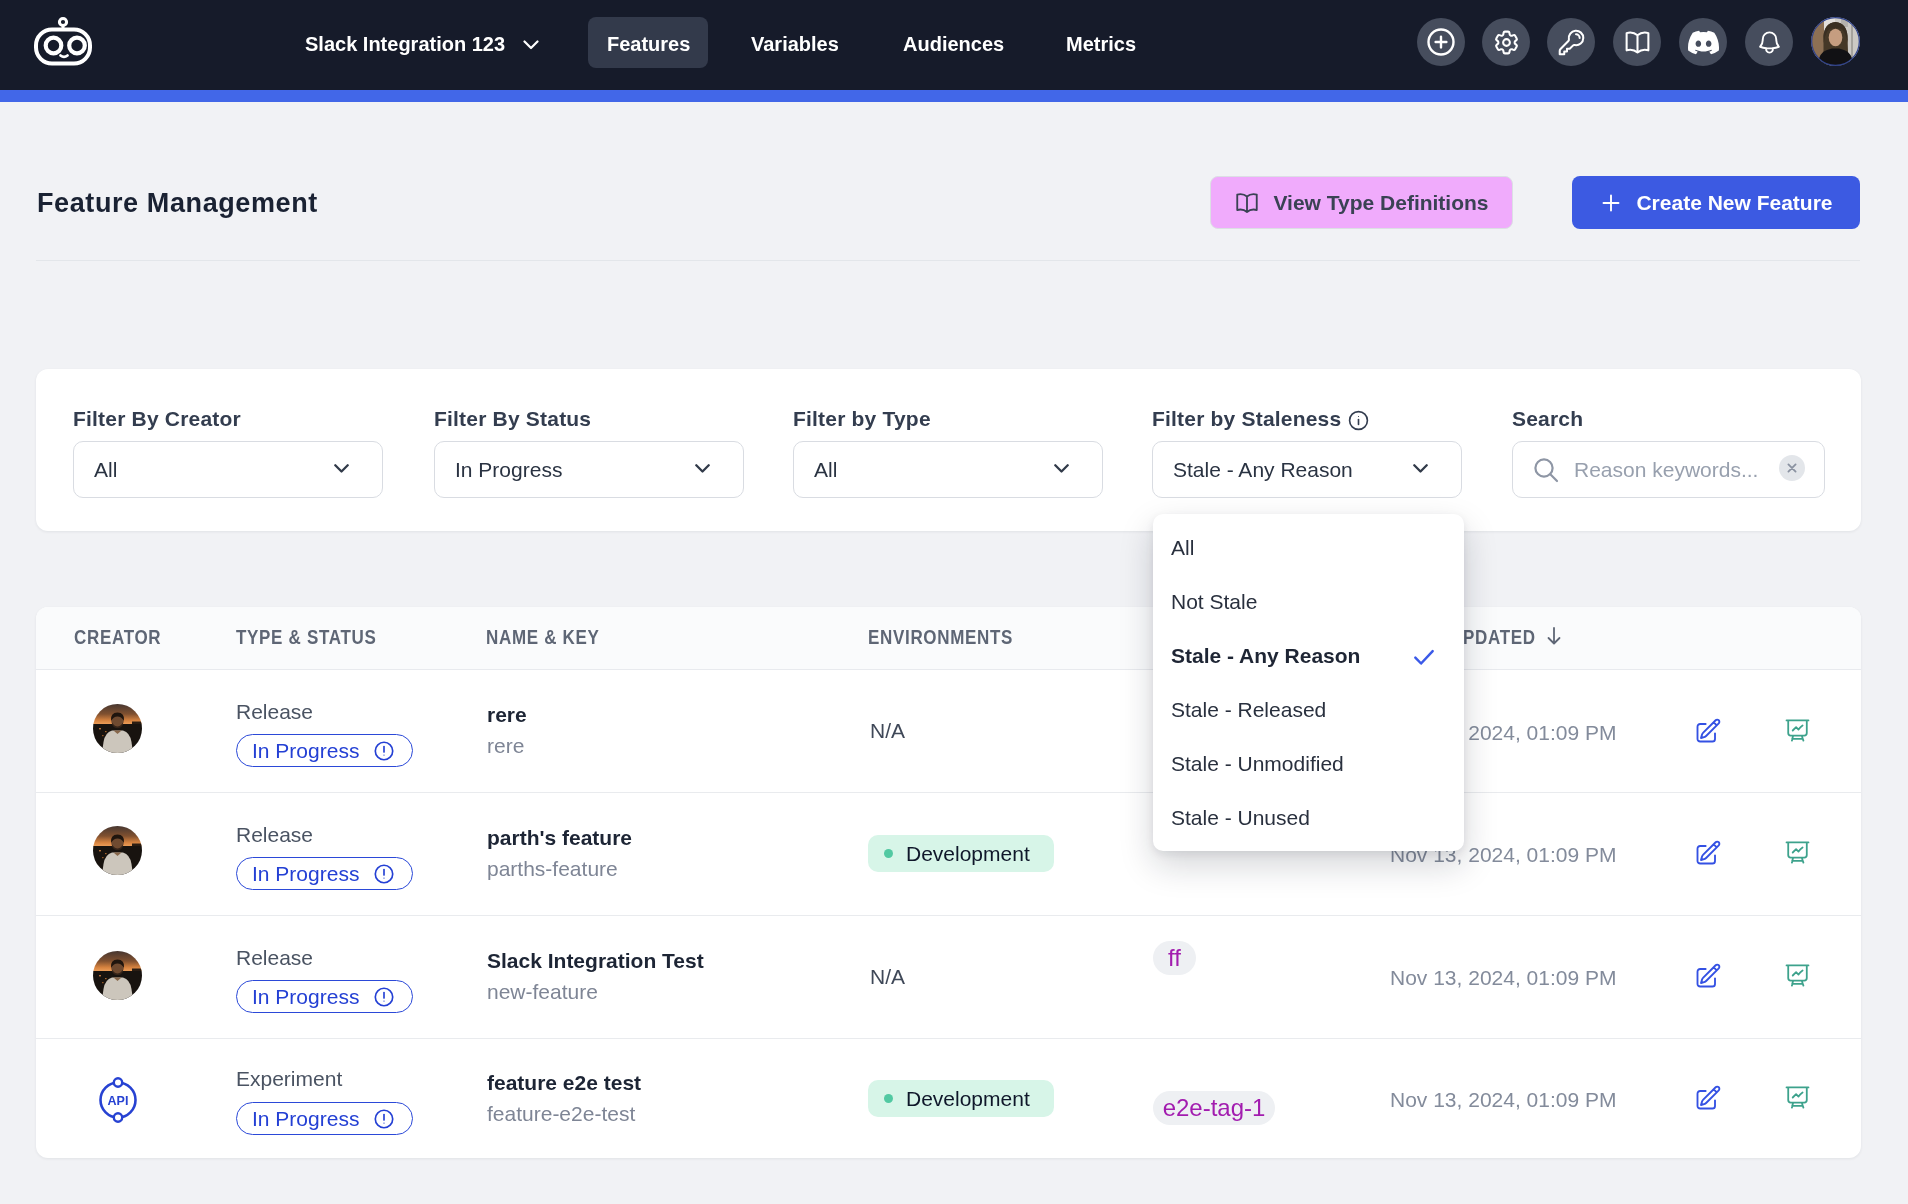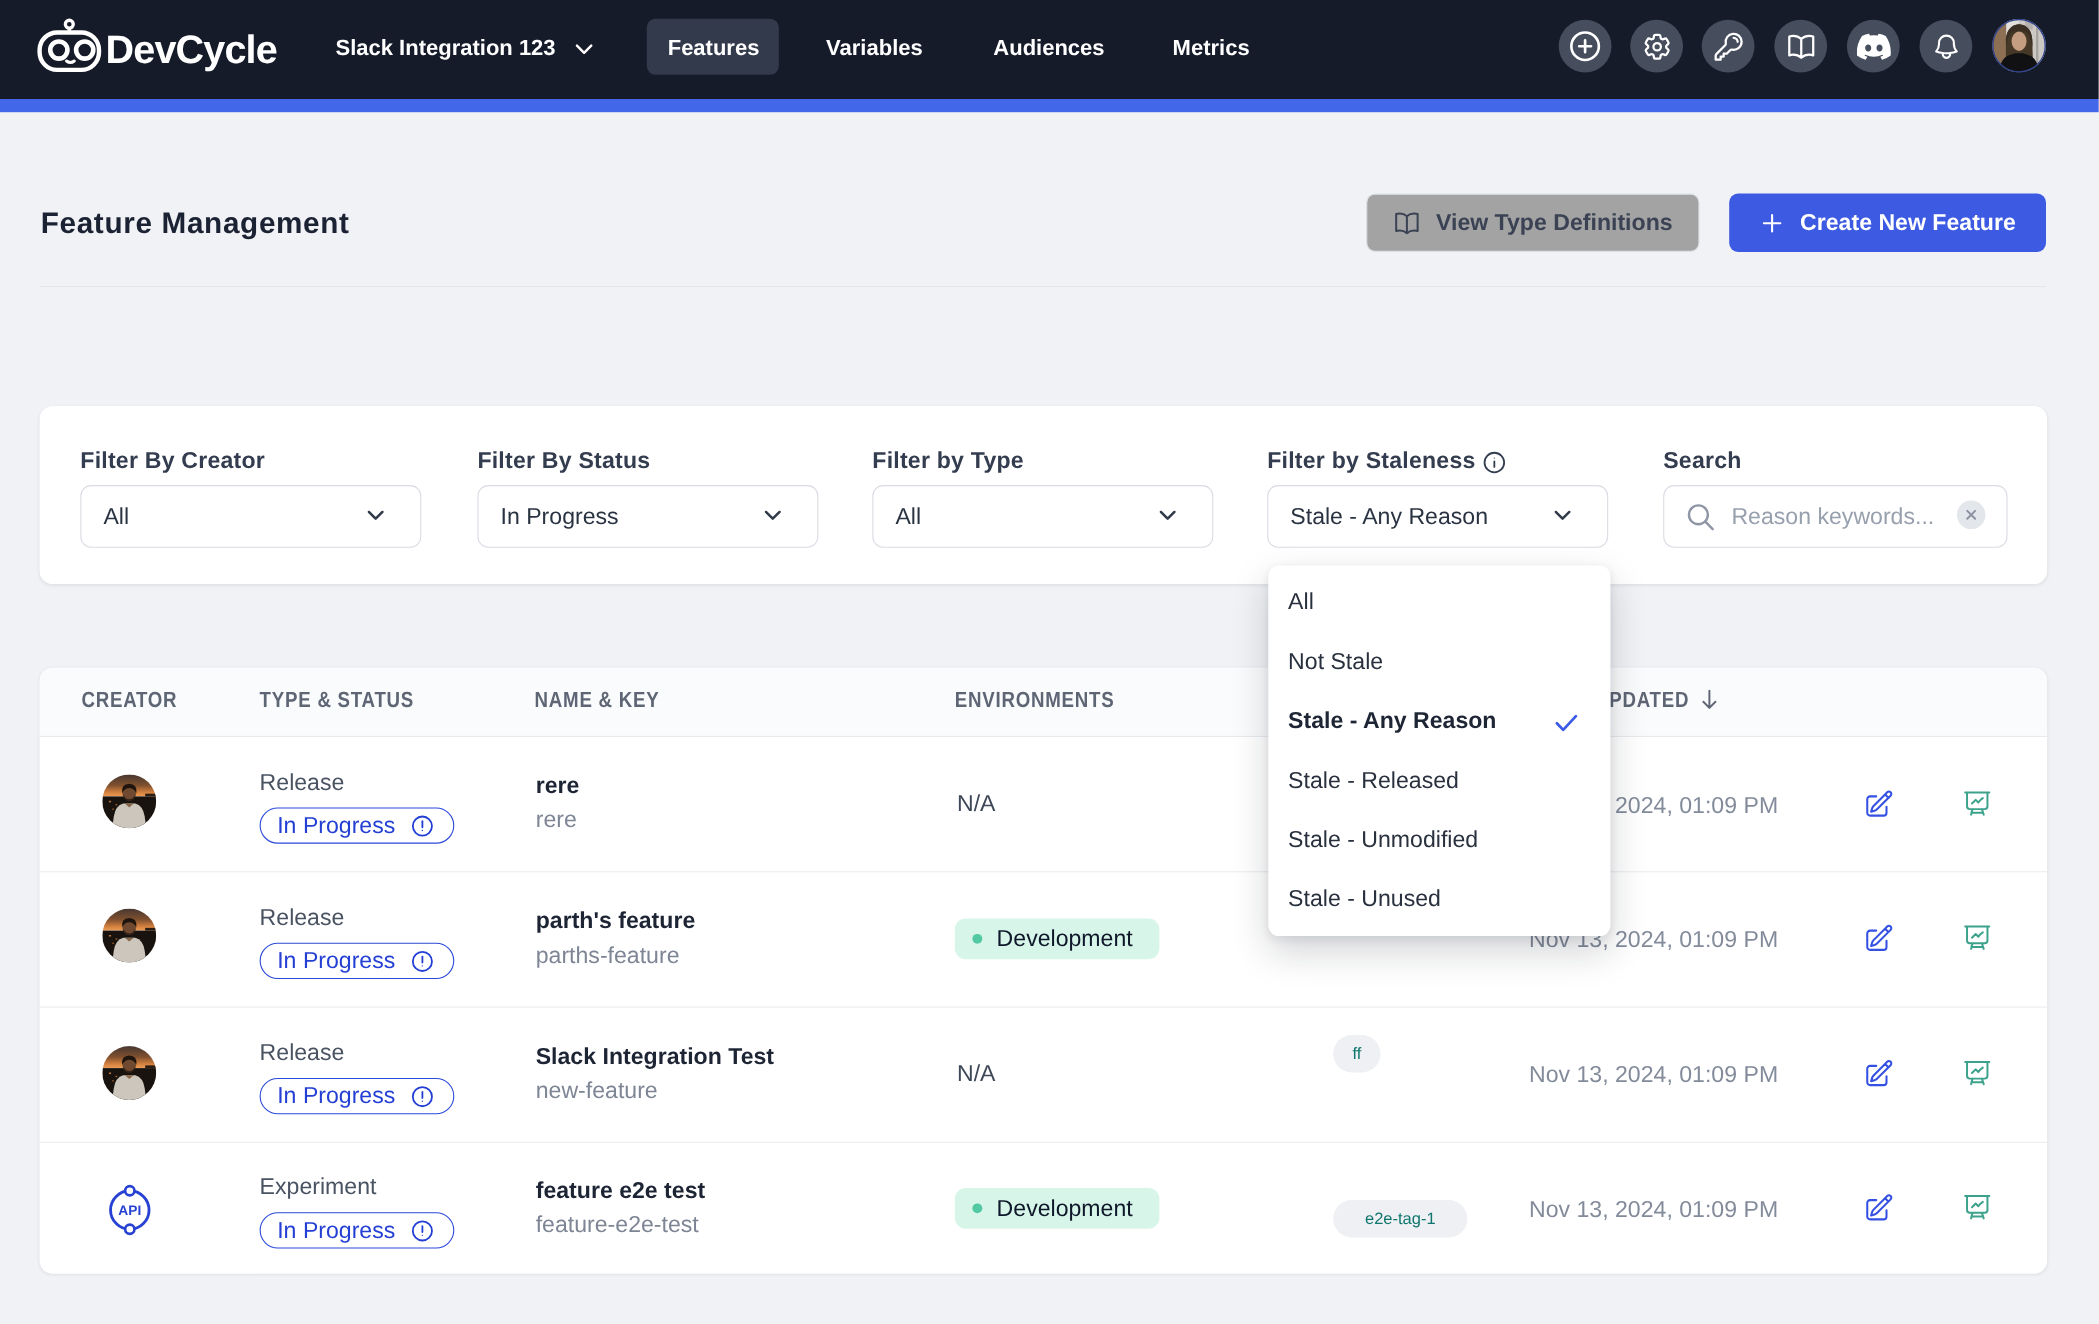--- a/index.html
+++ b/index.html
@@ -23,39 +23,38 @@
   .release { position:absolute; left:236px; font-size:21px; color:#4a5362; }
   .badge { position:absolute; left:236px; width:177px; height:33px; border:1.5px solid #2b49d8; border-radius:17px; color:#2440d4; font-size:21px; display:flex; align-items:center; }
   .badge span { margin-left:15px; }
   .badge svg { margin-left:14px; }
   .fname { position:absolute; left:487px; font-size:21px; font-weight:bold; color:#1d2535; }
   .fkey { position:absolute; left:487px; font-size:21px; color:#7e8595; }
   .na { position:absolute; left:870px; font-size:21px; color:#3f4858; }
   .devpill { position:absolute; left:868px; width:186px; height:37px; background:#d7f5e8; border-radius:10px; display:flex; align-items:center; }
   .devpill .dot { width:9px; height:9px; border-radius:50%; background:#52c9a2; margin-left:16px; }
   .devpill .t { font-size:21px; color:#0f172a; margin-left:13px; }
-  .tagpill { position:absolute; left:1212px; height:34px; background:#eef0f3; border-radius:17px; font-size:15px; color:#0f766e; display:flex; align-items:center; justify-content:center; }
+  .tagpill { position:absolute; left:1153px; height:34px; background:#eef0f3; border-radius:17px; font-size:24px; color:#a21caf; display:flex; align-items:center; justify-content:center; }
   .upd { position:absolute; left:1390px; font-size:21px; color:#838b9b; }
   .rowicon { position:absolute; }
   .ditem { position:absolute; left:18px; font-size:21px; color:#29303e; }
 </style>
 </head>
 <body>
 
   <div class="navbar">
 
     <svg class="abs" style="left:33px; top:11px;" width="62" height="62" viewBox="0 0 62 62" fill="none" stroke="#fff">
       <circle cx="30" cy="11" r="3.6" stroke-width="3"></circle>
       <line x1="30" y1="14.6" x2="30" y2="18.5" stroke-width="3"></line>
       <rect x="3" y="18.5" width="54" height="34" rx="16" stroke-width="4"></rect>
       <circle cx="20.5" cy="34.5" r="7.8" stroke-width="4.2"></circle>
       <circle cx="44" cy="34.5" r="7.8" stroke-width="4.2"></circle>
       <path d="M27.5 44.5 Q31 47.2 34.5 44.5" stroke-width="2.8" stroke-linecap="round"></path>
     </svg>
-    <div class="abs" style="left:96px; top:0; height:89px; line-height:89px; color:#fff; font-size:36px; font-weight:bold; letter-spacing:-0.8px;">DevCycle</div>
     <div class="navitem" style="left:305px;">Slack Integration 123</div>
     <svg class="abs" style="left:523px; top:40px;" width="16" height="10" viewBox="0 0 16 10" fill="none">
       <path d="M1.5 1.5 L8 8 L14.5 1.5" stroke="#fff" stroke-width="2.2" stroke-linecap="round" stroke-linejoin="round"></path>
     </svg>
     <div class="activetab"></div>
     <div class="navitem" style="left:607px;">Features</div>
     <div class="navitem" style="left:751px;">Variables</div>
     <div class="navitem" style="left:903px;">Audiences</div>
     <div class="navitem" style="left:1066px;">Metrics</div>
 
@@ -109,21 +108,21 @@
         <ellipse cx="24.5" cy="20.5" rx="6.8" ry="8.8" fill="#c59d80"></ellipse>
         <path d="M24.5 5 Q35.5 6 36.5 19 L36.8 26 Q34 12 29 11.5 Q26.5 11 24.5 11 Q22.5 11 20 11.5 Q15 12 12.7 26 L12.5 19 Q13.5 6 24.5 5 Z" fill="#3a2f22"></path>
         <path d="M6 49 Q8 35 16 33 L21 31.5 L28 31.5 L33 33 Q41 35 43 49 Z" fill="#111114"></path>
       </g>
       <circle cx="24.5" cy="24.5" r="24" fill="none" stroke="#31448c" stroke-width="1.6"></circle>
     </svg>
   </div>
   <div class="bluebar"></div>
 
   <div class="abs" style="left:37px; top:188px; font-size:27px; font-weight:bold; letter-spacing:0.6px; color:#1a2233;">Feature Management</div>
-  <div class="hbtn" style="left:1242px; width:303px; background:#a3a3a3; border:1px solid #dcdfe4; color:#3a4254;">
+  <div class="hbtn" style="left:1210px; width:303px; background:#f0abfc; border:1px solid #dcdfe4; color:#3a4254;">
     <svg width="26" height="26" viewBox="0 0 24 24" fill="none" stroke="#3a4254" stroke-width="1.7" stroke-linecap="round" stroke-linejoin="round">
       <path d="M12 6.042A8.967 8.967 0 0 0 6 3.75c-1.052 0-2.062.18-3 .512v14.25A8.987 8.987 0 0 1 6 18c2.305 0 4.408.867 6 2.292m0-14.25a8.966 8.966 0 0 1 6-2.292c1.052 0 2.062.18 3 .512v14.25A8.987 8.987 0 0 0 18 18a8.967 8.967 0 0 0-6 2.292m0-14.25v14.25"></path>
     </svg>
     <span>View Type Definitions</span>
   </div>
   <div class="hbtn" style="left:1572px; width:288px; background:#3c5ae2; color:#fff;">
     <svg width="24" height="24" viewBox="0 0 24 24" fill="none" stroke="#fff" stroke-width="1.9" stroke-linecap="round">
       <path d="M12 4.5v15M4.5 12h15"></path>
     </svg>
     <span>Create New Feature</span>

